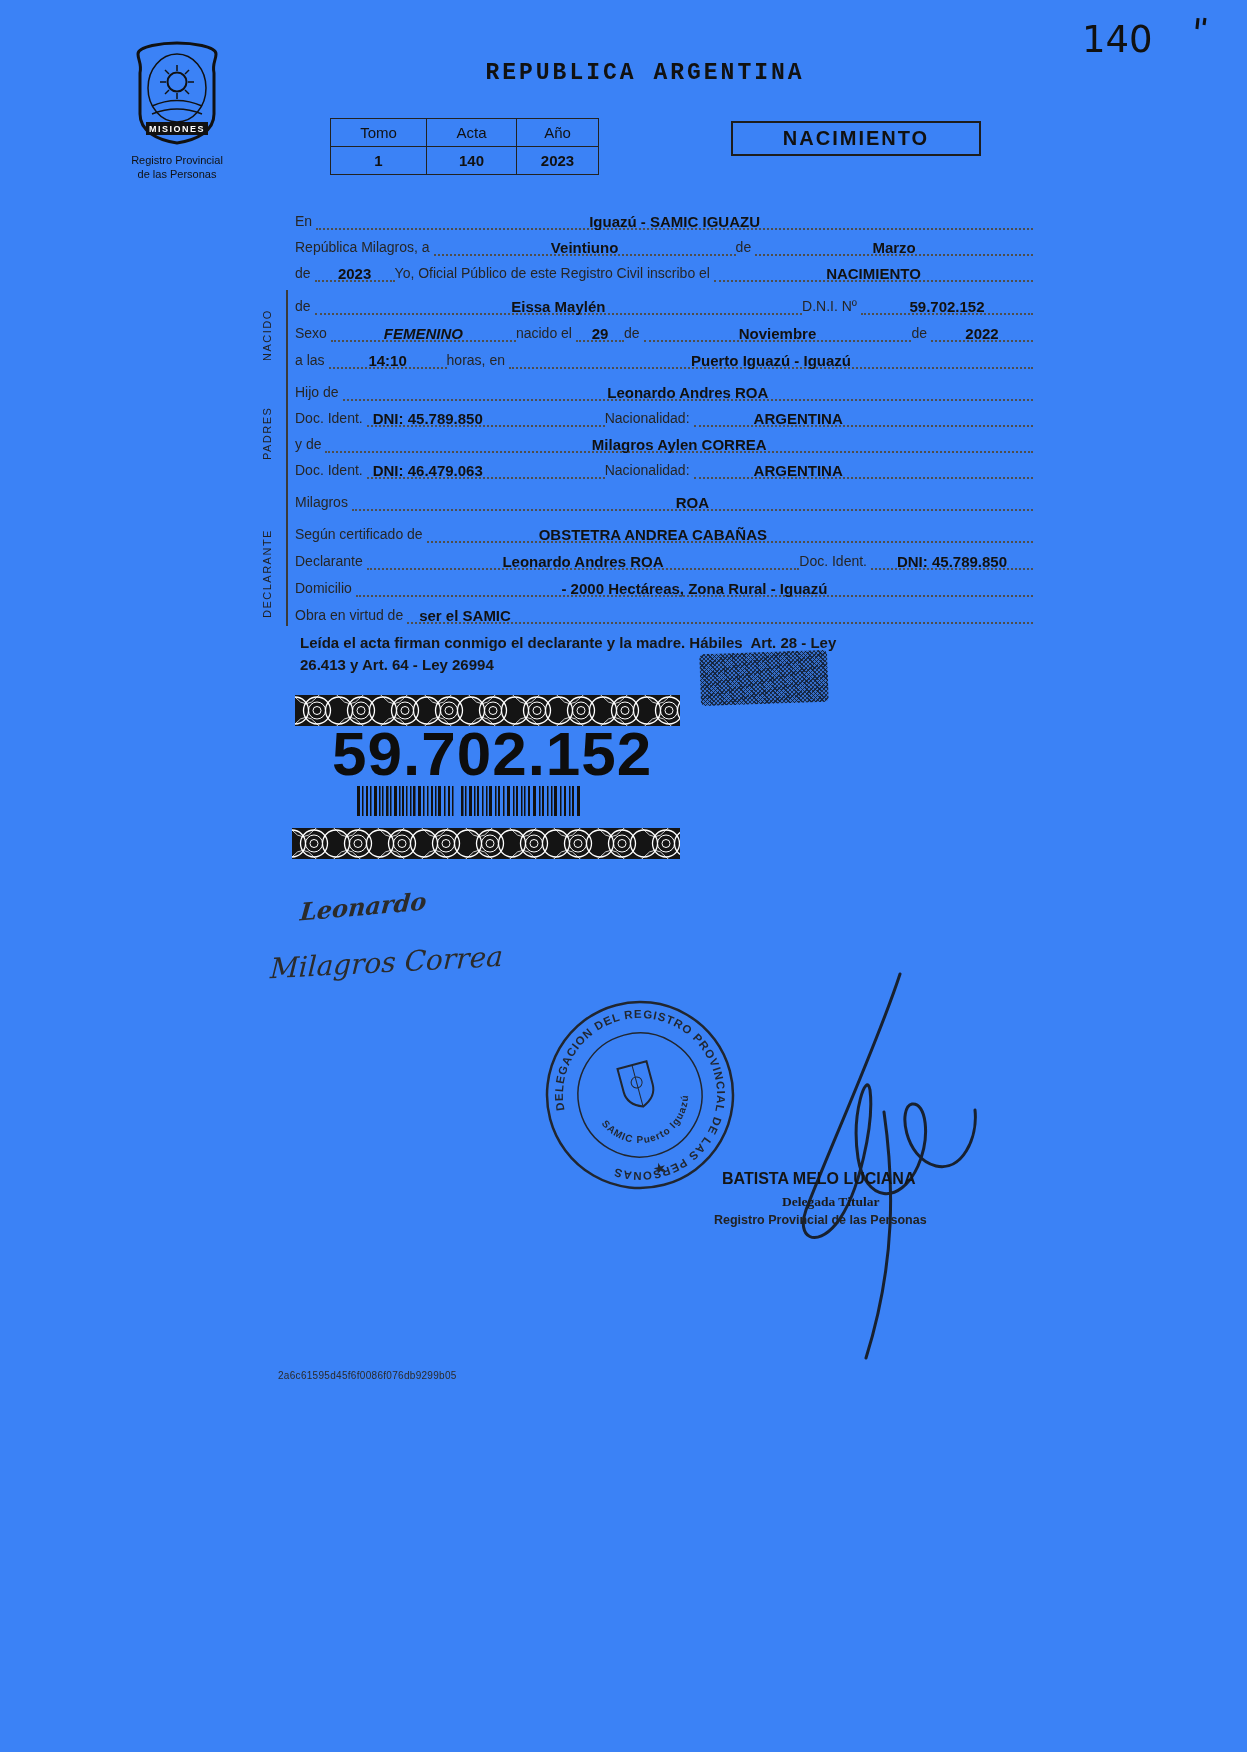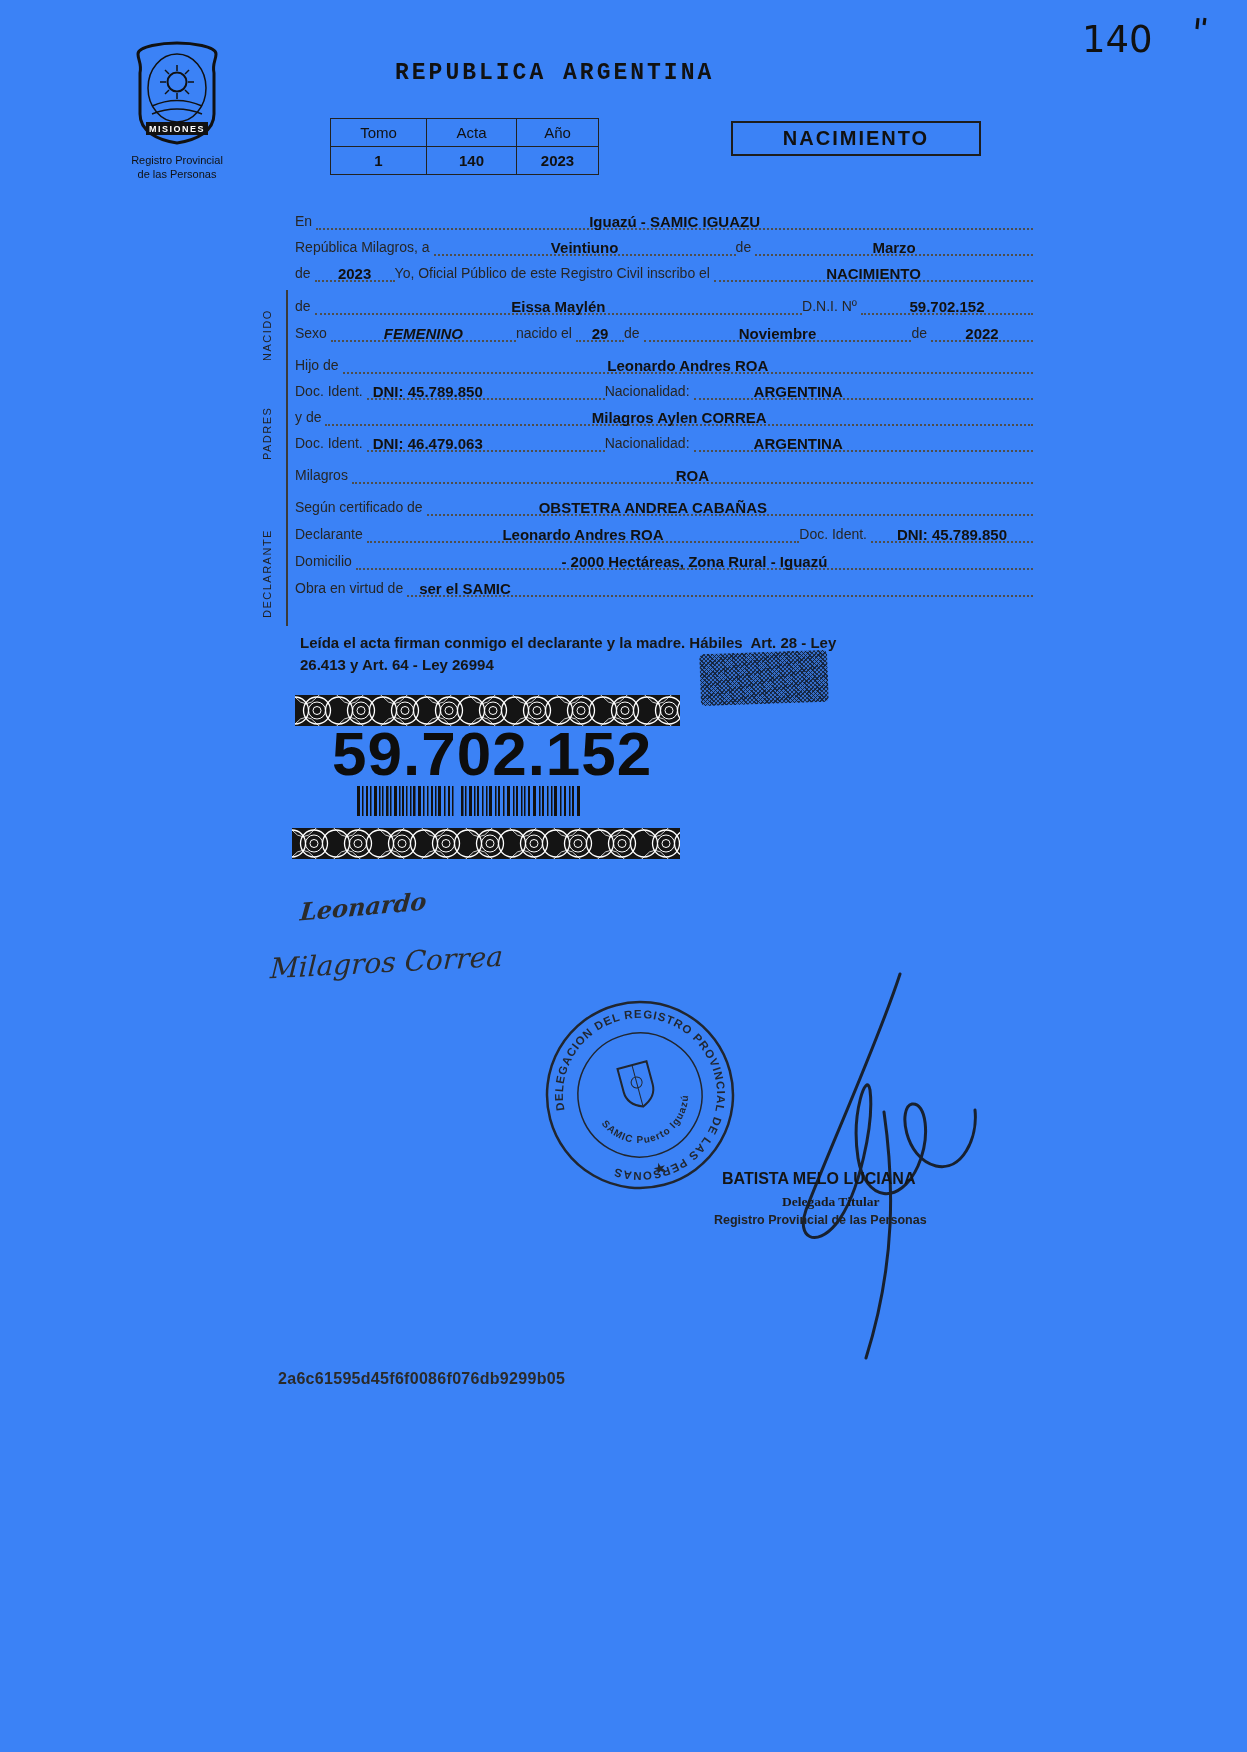--- a/index.html
+++ b/index.html
@@ -11,21 +11,21 @@
   
   .page-number { position:absolute; left:1082px; top:18px; font-size:37px; font-family:"DejaVu Sans",sans-serif; color:#111; }
   .corner-mark { position:absolute; left:1194px; top:18px; width:14px; height:16px; }
   .corner-mark i { position:absolute; width:2.5px; height:11px; background:#111; display:block; }
   .corner-mark i:first-child { left:2px; transform:rotate(6deg); }
   .corner-mark i:last-child { left:9px; height:7px; transform:rotate(8deg); }
 
   .logo { position:absolute; left:122px; top:40px; width:110px; text-align:center; }
   .logo-caption { margin-top:4px; font-size:11px; line-height:1.25; color:#111; white-space:pre-line; }
 
-  .title { position:absolute; left:395px; top:60px; width:500px; 
+  .title { position:absolute; left:395px; top:60px; width:500px; text-align:center;
            font-family:"Liberation Mono", monospace; font-weight:bold; font-size:23px; letter-spacing:3px; color:#111; }
 
   table.reg-table { position:absolute; left:330px; top:118px; border-collapse:collapse; }
   table.reg-table td { border:1.6px solid #222; text-align:center; font-size:15px; height:28px; padding:0 20px; color:#111; }
   table.reg-table tr.hdr td { font-weight:normal; }
   table.reg-table tr.vals td { font-weight:bold; }
   td.c-tomo { width:96px; } td.c-acta { width:90px; } td.c-anio { width:82px; }
 
   .acta-box { position:absolute; left:731px; top:121px; width:250px; height:35px; border:2.5px solid #1d1d1d;
               display:flex; align-items:center; justify-content:center; }
@@ -66,21 +66,21 @@
   .sig-father { left:300px; top:892px; font-size:24px; transform:rotate(-5deg) skewX(-10deg); font-weight:bold; }
   .sig-mother { left:270px; top:946px; font-size:28px; transform:rotate(-3deg) skewX(-6deg); }
 
   .seal { position:absolute; left:540px; top:995px; transform:rotate(-15deg); opacity:.92; }
   .flourish { position:absolute; left:688px; top:962px; }
 
   .official-name { position:absolute; left:722px; top:1170px; font-weight:bold; font-size:16px; color:#151515; }
   .official-title { position:absolute; left:782px; top:1194px; font-family:"Liberation Serif",serif; font-weight:bold; font-size:13.5px; color:#1a1a1a; }
   .official-org { position:absolute; left:714px; top:1213px; font-size:12.5px; font-weight:bold; color:#222; }
 
-  .footer-hash { position:absolute; left:278px; top:1370px; font-weight:bold; font-size:16px; color:#2a2a2a; letter-spacing:.3px; }
+  .footer-hash { position:absolute; left:278px; top:1370px; font-weight:normal; font-size:10px; color:#2a2a2a; letter-spacing:.3px; }
 </style>
 </head>
 <body>
 
 <div class="page">
 
   <div class="page-number">140</div>
   <div class="corner-mark">
       <i></i>
       <i></i>
@@ -192,20 +192,30 @@
       <span class="lbl">de</span>
       <span class="fill">
           <span class="val">Noviembre</span>
         </span>
       <span class="lbl">de</span>
       <span class="fill" style="flex:0 0 102px;">
           <span class="val">2022</span>
         </span>
     </div>
 
+    <div class="row tall">
+      <span class="lbl">a las</span>
+      <span class="fill" style="flex:0 0 118px;">
+          <span class="val">14:10</span>
+        </span>
+      <span class="lbl">horas, en</span>
+      <span class="fill">
+          <span class="val">Puerto Iguazú - Iguazú</span>
+        </span>
+    </div>
 
     <div class="row gap6">
       <span class="lbl">Hijo de</span>
       <span class="fill">
           <span class="val">Leonardo Andres ROA</span>
         </span>
     </div>
 
     <div class="row">
       <span class="lbl">Doc. Ident.</span>

